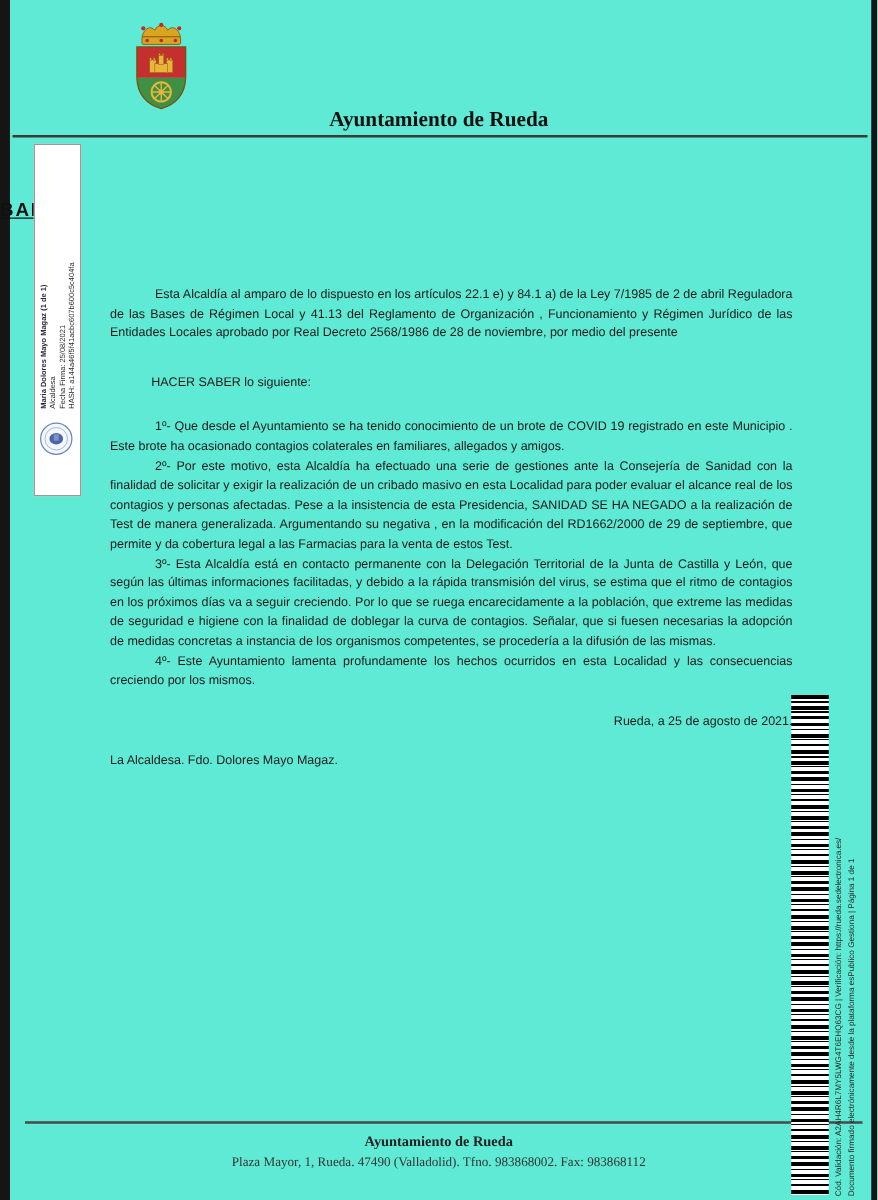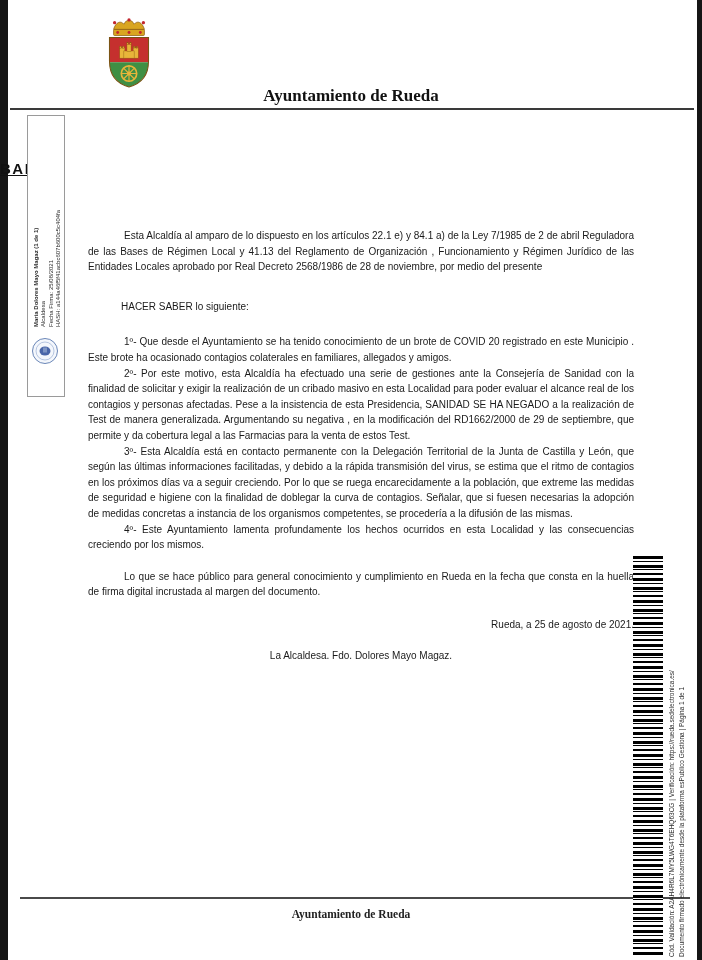--- a/index.html
+++ b/index.html
@@ -1,18 +1,18 @@
 <!DOCTYPE html>
 <html><head>
 <meta charset="utf-8">
 <style>
   html,body { margin:0; padding:0; background:#e9e9e9; }
   .page {
     position:relative; width:702px; height:960px; margin:0 auto;
-    background:#ffffff; overflow:hidden;
+    background:#5eead4; overflow:hidden;
     font-family:"Liberation Sans", sans-serif; color:#1a1a1a;
   }
   .edge { position:absolute; top:0; height:960px; background:#151515; }
   .edge.left  { left:0;  width:8px; }
   .edge.right { right:0; width:5px; }
 
   
   .coat-of-arms { position:absolute; left:100px; top:16px; }
   .header-title {
     position:absolute; top:86px; left:0; right:0; text-align:center;
@@ -30,21 +30,21 @@
   .body-text {
     position:absolute; left:88px; top:228px; width:546px;
     font-size:10px; line-height:15.6px; text-align:justify;
   }
   .body-text p { margin:0; }
   .indent { text-indent:36px; }
   .gap-hacer   { margin-top:24px !important;padding-left:33px; }
   .gap-item1   { margin-top:20px !important; }
   .gap-closing { margin-top:16px !important; }
   .date-line   { margin-top:17px !important; text-align:right; }
-  .signer-line { margin-top:16px !important; text-align:center; }
+  .signer-line { margin-top:16px !important; }
   .bold-inline { font-weight:normal; }
 
   
   .footer-rule { position:absolute; top:897px; left:20px; right:12px; border-top:2px solid #4a4a4a; }
   .footer-title {
     position:absolute; top:908px; left:0; right:0; text-align:center;
     font-family:"Liberation Serif", serif; font-weight:bold; font-size:11.5px; color:#222;
   }
   .footer-address {
     position:absolute; top:925px; left:0; right:0; text-align:center;
@@ -124,31 +124,31 @@
     </svg>
   </div>
   <div class="header-title">Ayuntamiento de Rueda</div>
   <div class="header-rule"></div>
 
   <div class="doc-title">BANDO</div>
 
   <div class="body-text">
     <p class="indent">Esta Alcaldía al amparo de lo dispuesto en los artículos 22.1 e)  y 84.1 a)  de la Ley 7/1985  de 2 de abril Reguladora de las Bases de Régimen Local y 41.13 del Reglamento de Organización , Funcionamiento y Régimen Jurídico de las Entidades Locales aprobado por Real Decreto 2568/1986 de 28 de noviembre, por medio del presente</p>
     <p class="gap-hacer">HACER SABER lo siguiente:</p>
-    <p class="indent gap-item1">1º- Que desde el Ayuntamiento se ha tenido conocimiento de un brote de COVID 20 registrado  en este Municipio . Este brote ha ocasionado  contagios colaterales en familiares, allegados y amigos.</p>
+    <p class="indent gap-item1">1º- Que desde el Ayuntamiento se ha tenido conocimiento de un brote de COVID 19 registrado  en este Municipio . Este brote ha ocasionado  contagios colaterales en familiares, allegados y amigos.</p>
     <p class="indent"><span>2º- Por este motivo, esta Alcaldía ha efectuado una serie de gestiones ante la Consejería de Sanidad  con la finalidad de solicitar y exigir la realización de un cribado masivo en esta Localidad para  poder evaluar  el alcance real de los contagios y personas afectadas. Pese a la insistencia de esta Presidencia, </span><span class="bold-inline">SANIDAD SE HA NEGADO</span><span>  a la realización de Test de manera generalizada. Argumentando su negativa , en  la modificación del RD1662/2000  de 29 de septiembre,   que permite y da cobertura legal a las Farmacias para  la venta  de estos Test.</span></p>
     <p class="indent">3º- Esta Alcaldía está en contacto permanente con la Delegación Territorial de la Junta de Castilla y León, que según las últimas informaciones facilitadas,  y debido a la rápida transmisión del virus,  se  estima que   el ritmo de contagios en los próximos días va a seguir creciendo. Por lo que se ruega encarecidamente a la población, que extreme las medidas de seguridad e higiene con la finalidad de doblegar la curva de contagios. Señalar, que si fuesen necesarias la adopción de medidas concretas a instancia de los organismos competentes, se procedería a la difusión de las mismas.</p>
     <p class="indent">4º- Este Ayuntamiento lamenta profundamente los hechos ocurridos en esta Localidad  y las consecuencias creciendo por los mismos.</p>
-    <p class="indent gap-closing">Lo que se hace público para general conocimiento y cumplimiento en Rueda en la fecha que consta en la huella de firma digital incrustada al margen del documento.</p>
     <p class="date-line">Rueda, a 25 de agosto de 2021.</p>
     <p class="signer-line">La Alcaldesa. Fdo. Dolores Mayo Magaz.</p>
   </div>
 
   <div class="footer-rule"></div>
   <div class="footer-title">Ayuntamiento de Rueda</div>
+  <div class="footer-address">Plaza Mayor, 1, Rueda. 47490 (Valladolid). Tfno. 983868002. Fax: 983868112</div>
 
   <div class="sig-box"></div>
   <div class="sig-text">
     <div class="name">Maria Dolores Mayo Magaz (1 de 1)</div>
     <div>Alcaldesa</div>
     <div>Fecha Firma: 25/08/2021</div>
     <div>HASH: a144a46f5f41acbc607b600c5c404fa</div>
   </div>
   <div class="seal">
     <svg width="28" height="30" viewBox="0 0 28 30">

